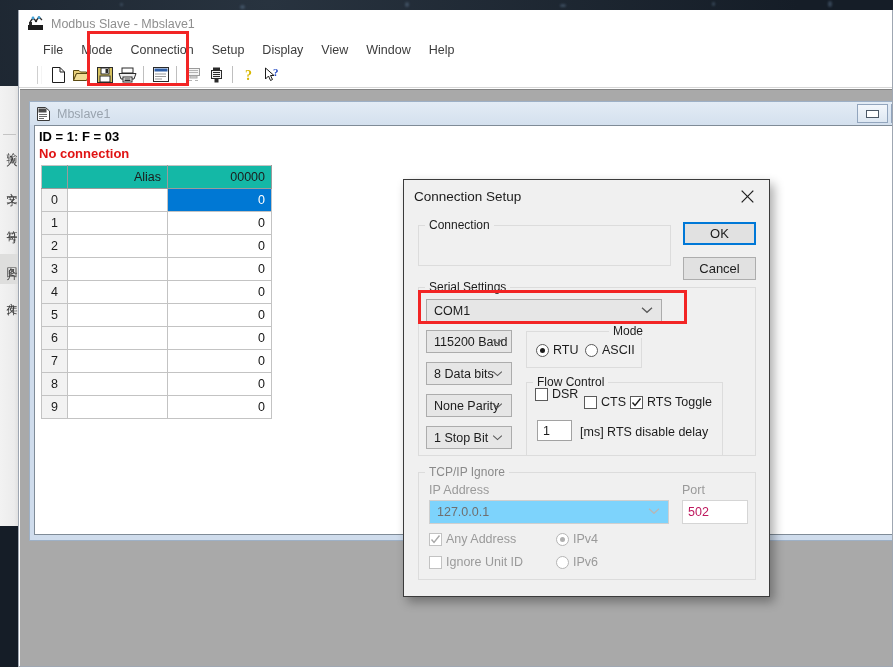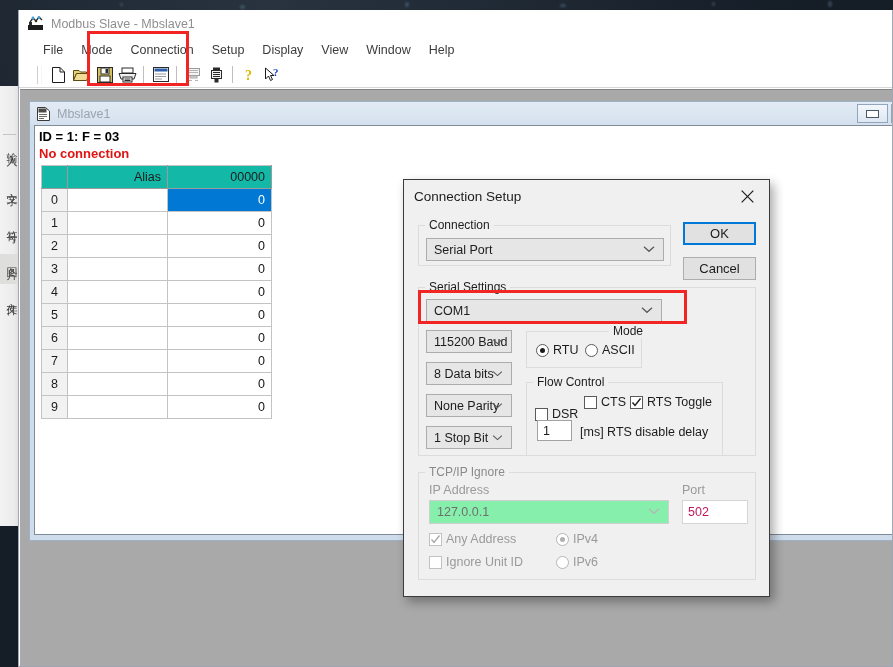--- a/index.html
+++ b/index.html
@@ -339,21 +339,21 @@
     color: #1c1c1c;
     padding-left: 7px;
   }
   .combo .chev {
     position: absolute;
     right: 8px;
     top: 50%;
     transform: translateY(-55%);
   }
   .combo.white {
-    background: #86efac;
+    background: #7dd3fc;
     border: 1px solid #cfcfcf;
     color: #6f6f6f;
   }
   .textbox {
     position: absolute;
     background: #ffffff;
     border: 1px solid #a2a2a2;
     box-sizing: border-box;
     display: flex;
     align-items: center;
@@ -684,28 +684,20 @@
         <svg width="13" height="13" viewBox="0 0 13 13">
           <line x1="0.7" y1="0.7" x2="12.3" y2="12.3" stroke="#1c1c1c" stroke-width="1.2"></line>
           <line x1="12.3" y1="0.7" x2="0.7" y2="12.3" stroke="#1c1c1c" stroke-width="1.2"></line>
         </svg>
       </span>
     </div>
 
     <fieldset class="group" style="left:14px; top:38px; width:253px; height:48px;">
       <legend>Connection</legend>
     </fieldset>
-    <div class="combo" style="left:22px; top:58px; width:238px; height:23px;">
-      <span>Serial Port</span>
-      <span class="chev">
-        <svg width="12" height="8" viewBox="0 0 12 8">
-            <path d="M1 1.5 L6 6 L11 1.5" fill="none" stroke="#5a5a5a" stroke-width="1.3"></path>
-          </svg>
-      </span>
-    </div>
 
     <div class="btn default" style="left:279px; top:42px; width:73px; height:23px;">
       <span>OK</span>
     </div>
     <div class="btn" style="left:279px; top:77px; width:73px; height:23px;">
       <span>Cancel</span>
     </div>
 
     <fieldset class="group" style="left:14px; top:100px; width:338px; height:176px;">
       <legend>Serial Settings</legend>
@@ -761,21 +753,21 @@
       <span>RTU</span>
     </div>
     <div class="radio-row" style="left:181px; top:163px;">
       <span class="radio"></span>
       <span>ASCII</span>
     </div>
 
     <fieldset class="group" style="left:122px; top:195px; width:197px; height:81px;">
       <legend>Flow Control</legend>
     </fieldset>
-    <div class="check-row" style="left:131px; top:227px;">
+    <div class="check-row" style="left:131px; top:207px;">
       <span class="checkbox"></span>
       <span>DSR</span>
     </div>
     <div class="check-row" style="left:180px; top:215px;">
       <span class="checkbox"></span>
       <span>CTS</span>
     </div>
     <div class="check-row" style="left:226px; top:215px;">
       <span class="checkbox">
         <svg width="11" height="11" viewBox="0 0 11 11">

